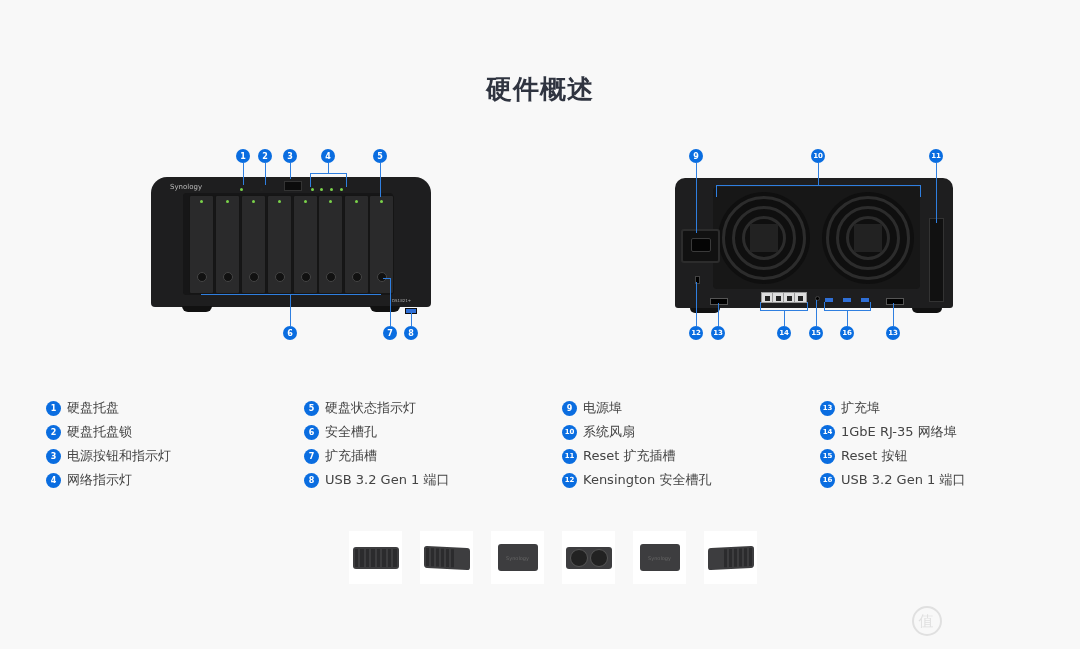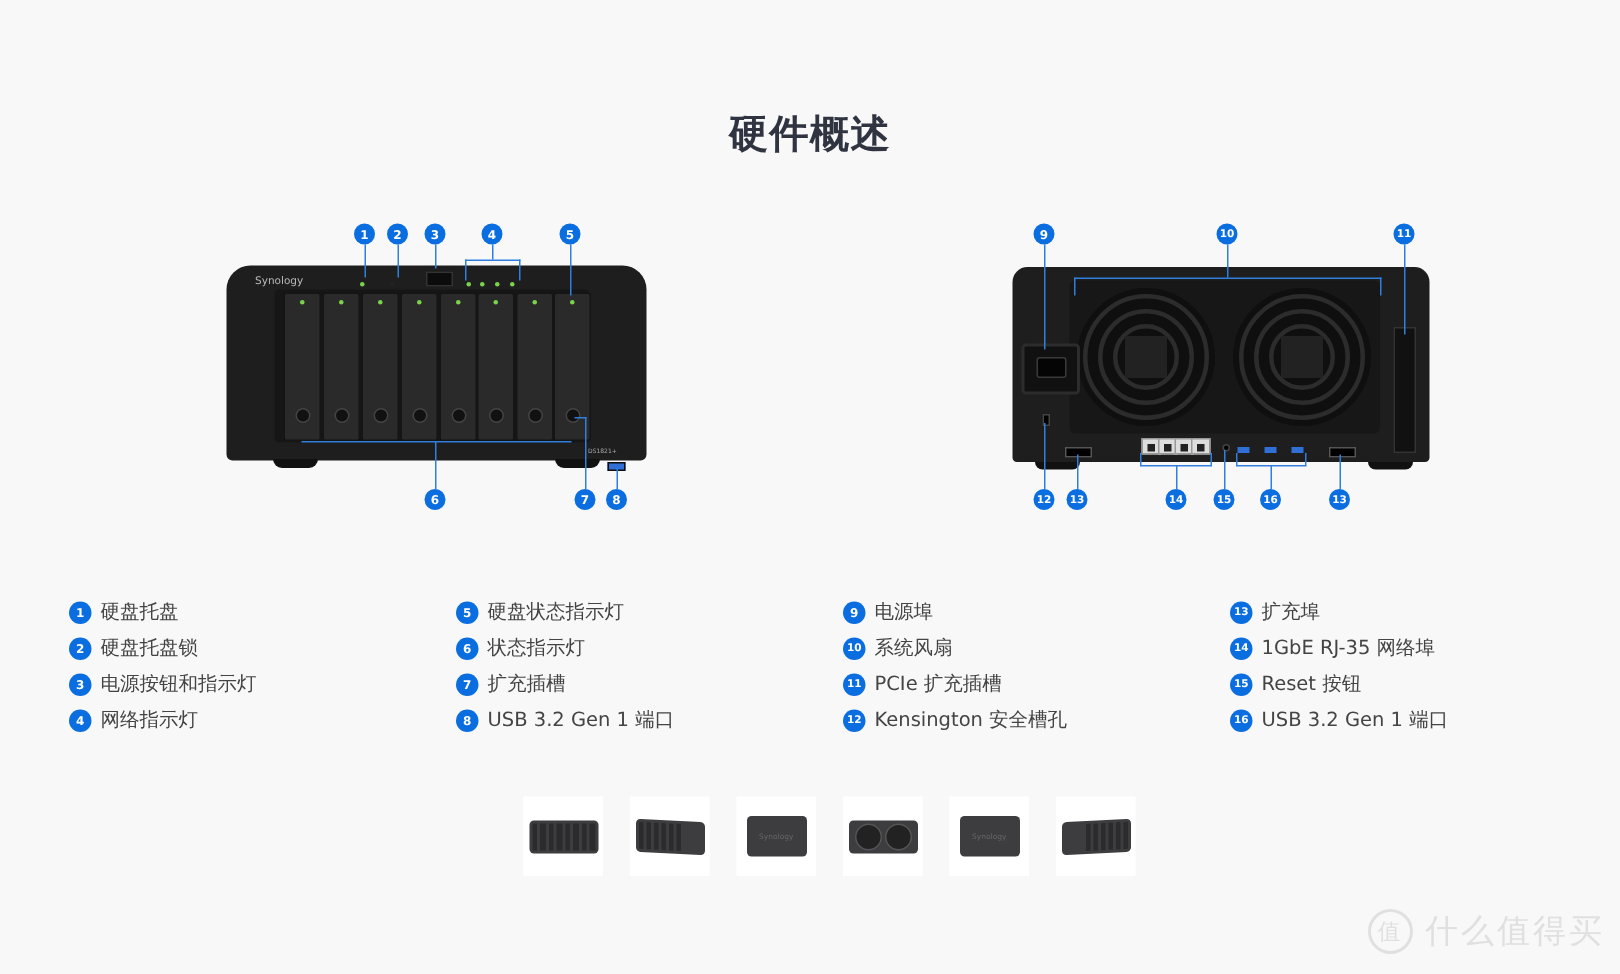--- a/index.html
+++ b/index.html
@@ -245,21 +245,21 @@
         <span>网络指示灯</span>
       </div>
   </div>
   <div class="legend-col" style="left:304px;">
     <div class="legend-item">
         <span class="num">5</span>
         <span>硬盘状态指示灯</span>
       </div>
     <div class="legend-item">
         <span class="num">6</span>
-        <span>状态指示灯</span>
+        <span>安全槽孔</span>
       </div>
     <div class="legend-item">
         <span class="num">7</span>
         <span>扩充插槽</span>
       </div>
     <div class="legend-item">
         <span class="num">8</span>
         <span>USB 3.2 Gen 1 端口</span>
       </div>
   </div>
@@ -267,21 +267,21 @@
     <div class="legend-item">
         <span class="num">9</span>
         <span>电源埠</span>
       </div>
     <div class="legend-item">
         <span class="num" style="font-size:7px;">10</span>
         <span>系统风扇</span>
       </div>
     <div class="legend-item">
         <span class="num" style="font-size:7px;">11</span>
-        <span>PCIe 扩充插槽</span>
+        <span>Reset 扩充插槽</span>
       </div>
     <div class="legend-item">
         <span class="num" style="font-size:7px;">12</span>
         <span>Kensington 安全槽孔</span>
       </div>
   </div>
   <div class="legend-col" style="left:820px;">
     <div class="legend-item">
         <span class="num" style="font-size:7px;">13</span>
         <span>扩充埠</span>
@@ -353,14 +353,13 @@
           <span></span>
           <span></span>
           <span></span>
         </div>
     </div>
   </div>
 </div>
 
 <div class="watermark">
   <span class="circ">值</span>
-  <span>什么值得买</span>
 </div>
 
 </body></html>

